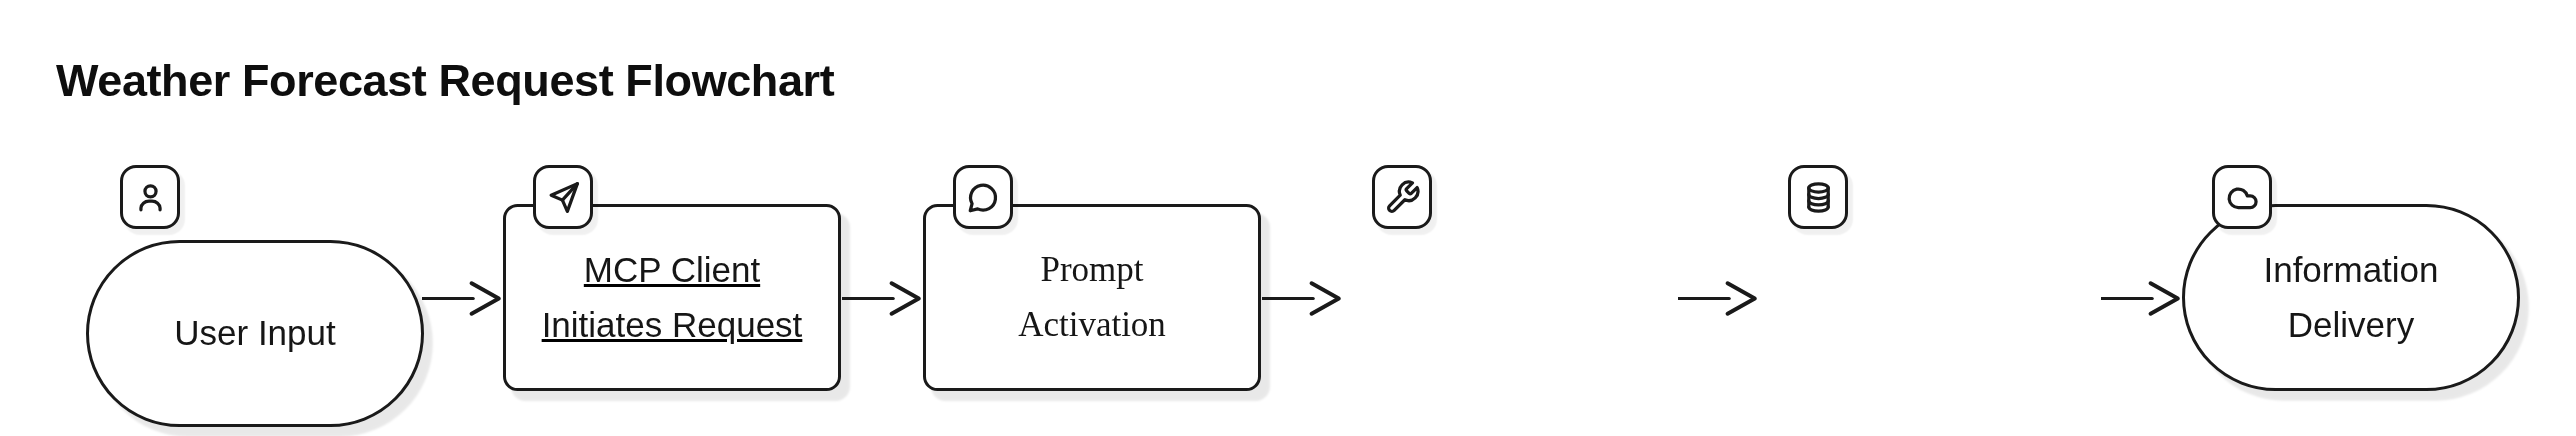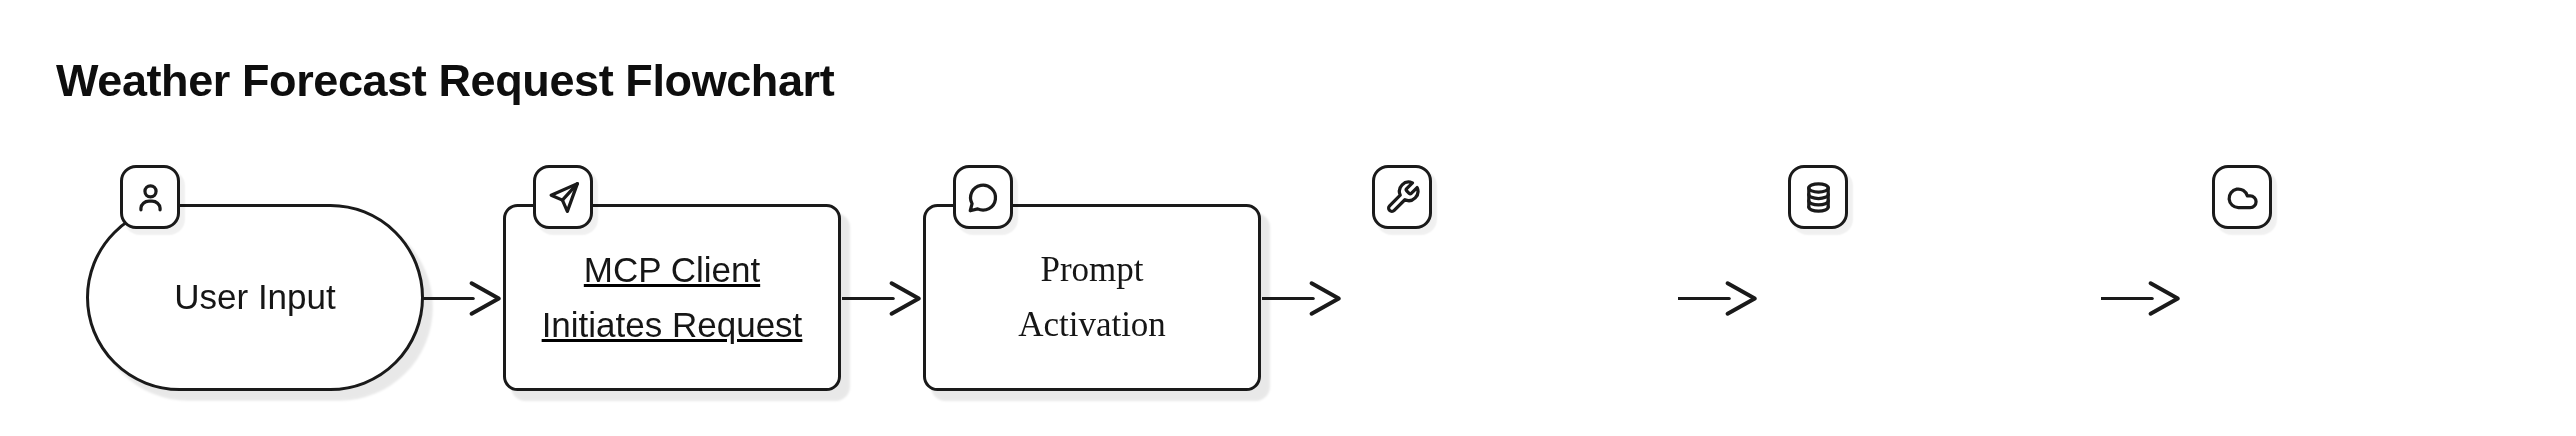--- a/index.html
+++ b/index.html
@@ -79,21 +79,21 @@
     height: 45px;
     z-index: 2;
   }
   .arrow path {
     stroke: #1a1a1a;
     fill: none;
     stroke-linecap: round;
     stroke-linejoin: round;
   }
   
-  #n0 { left: 86px; }
+  #n0 { left: 86px; margin-top: 36px; }
   #n1 { left: 503px; text-decoration: underline; }
   #n2 { left: 923px; font-family: Liberation Serif, serif; }
   #n3 { left: 1343px; }
   #n4 { left: 1759px; }
   #n5 { left: 2182px; }
   #b0 { left: 120px; }
   #b1 { left: 533px; }
   #b2 { left: 953px; }
   #b3 { left: 1372px; }
   #b4 { left: 1788px; }
@@ -114,20 +114,24 @@
   <div class="node stadium" id="n0">
     <div class="node-label">User Input</div>
   </div>
   <div class="node rounded-rect" id="n1">
     <div class="node-label">MCP Client
 Initiates Request</div>
   </div>
   <div class="node rounded-rect" id="n2">
     <div class="node-label">Prompt
 Activation</div>
+  </div>
+  <div class="node stadium" id="n5">
+    <div class="node-label">Information
+Delivery</div>
   </div>
 
   <div class="badge" id="b0">
     <svg viewBox="0 0 24 24">
       <circle cx="12" cy="8" r="3.6"></circle>
       <path d="M5.8 20v-1.2a5.2 4.6 0 0 1 5.2-4.4h2a5.2 4.6 0 0 1 5.2 4.4V20"></path>
     </svg>
   </div>
   <div class="badge" id="b1">
     <svg viewBox="0 0 24 24">

